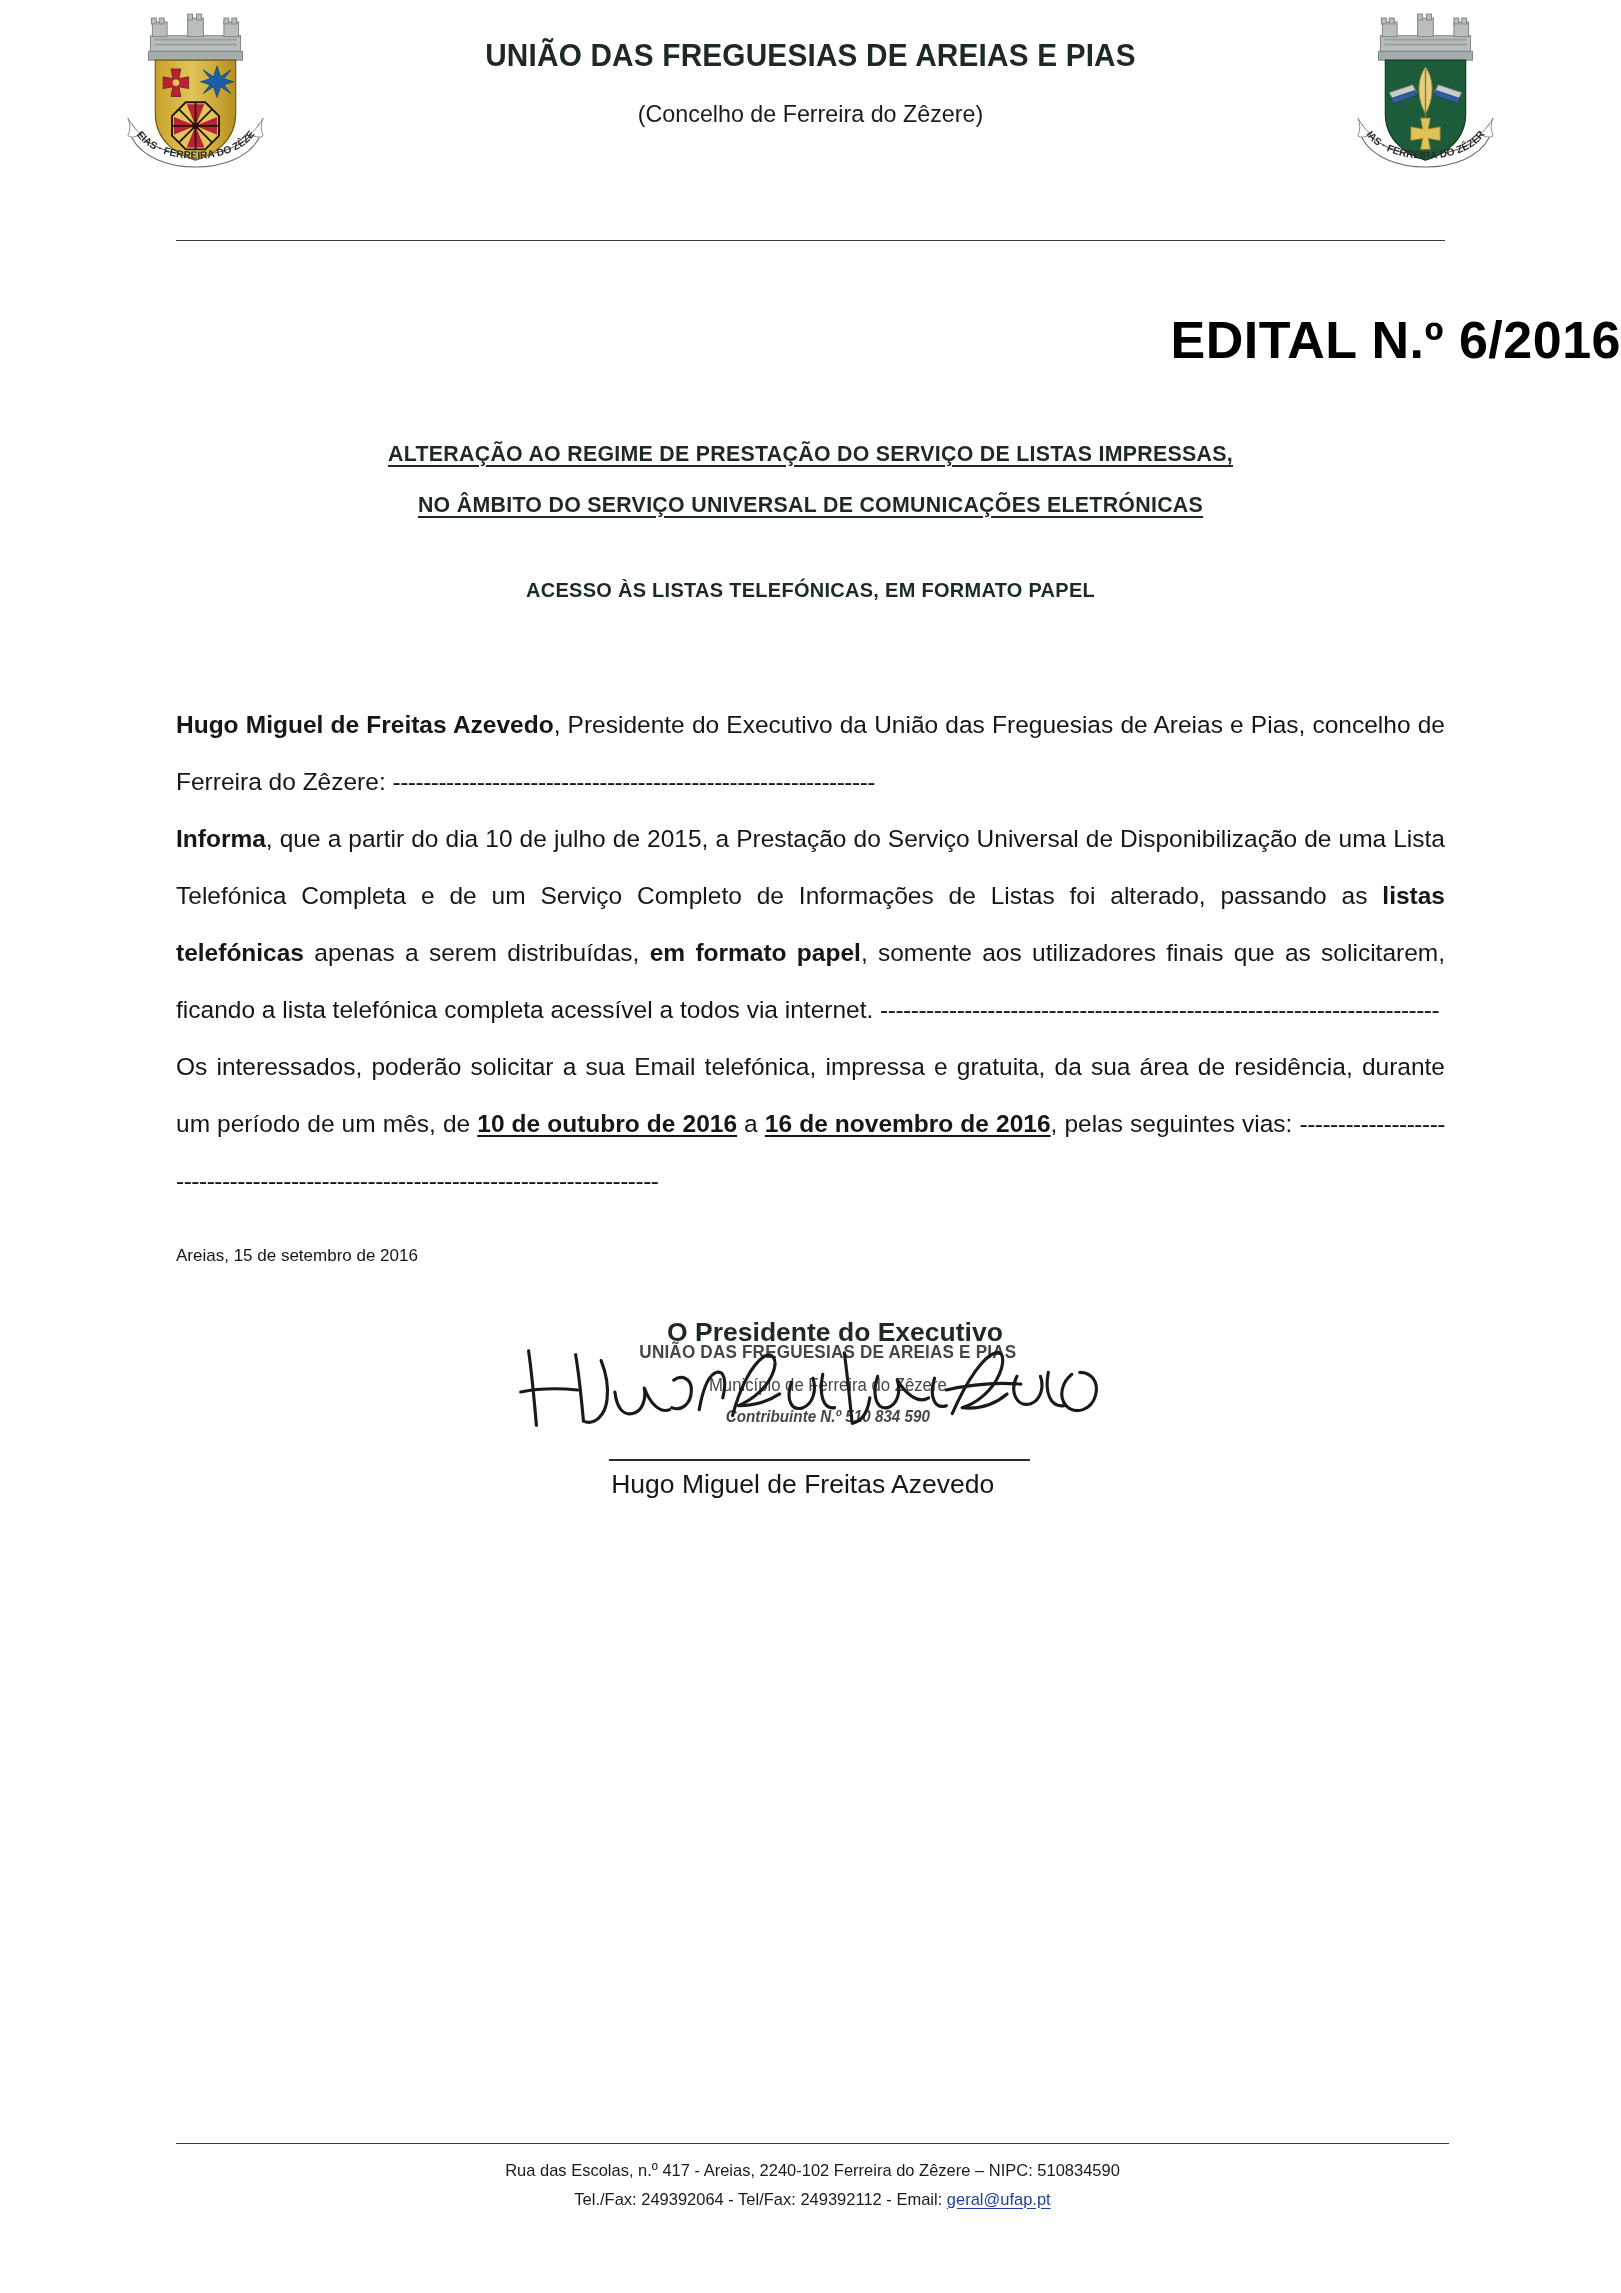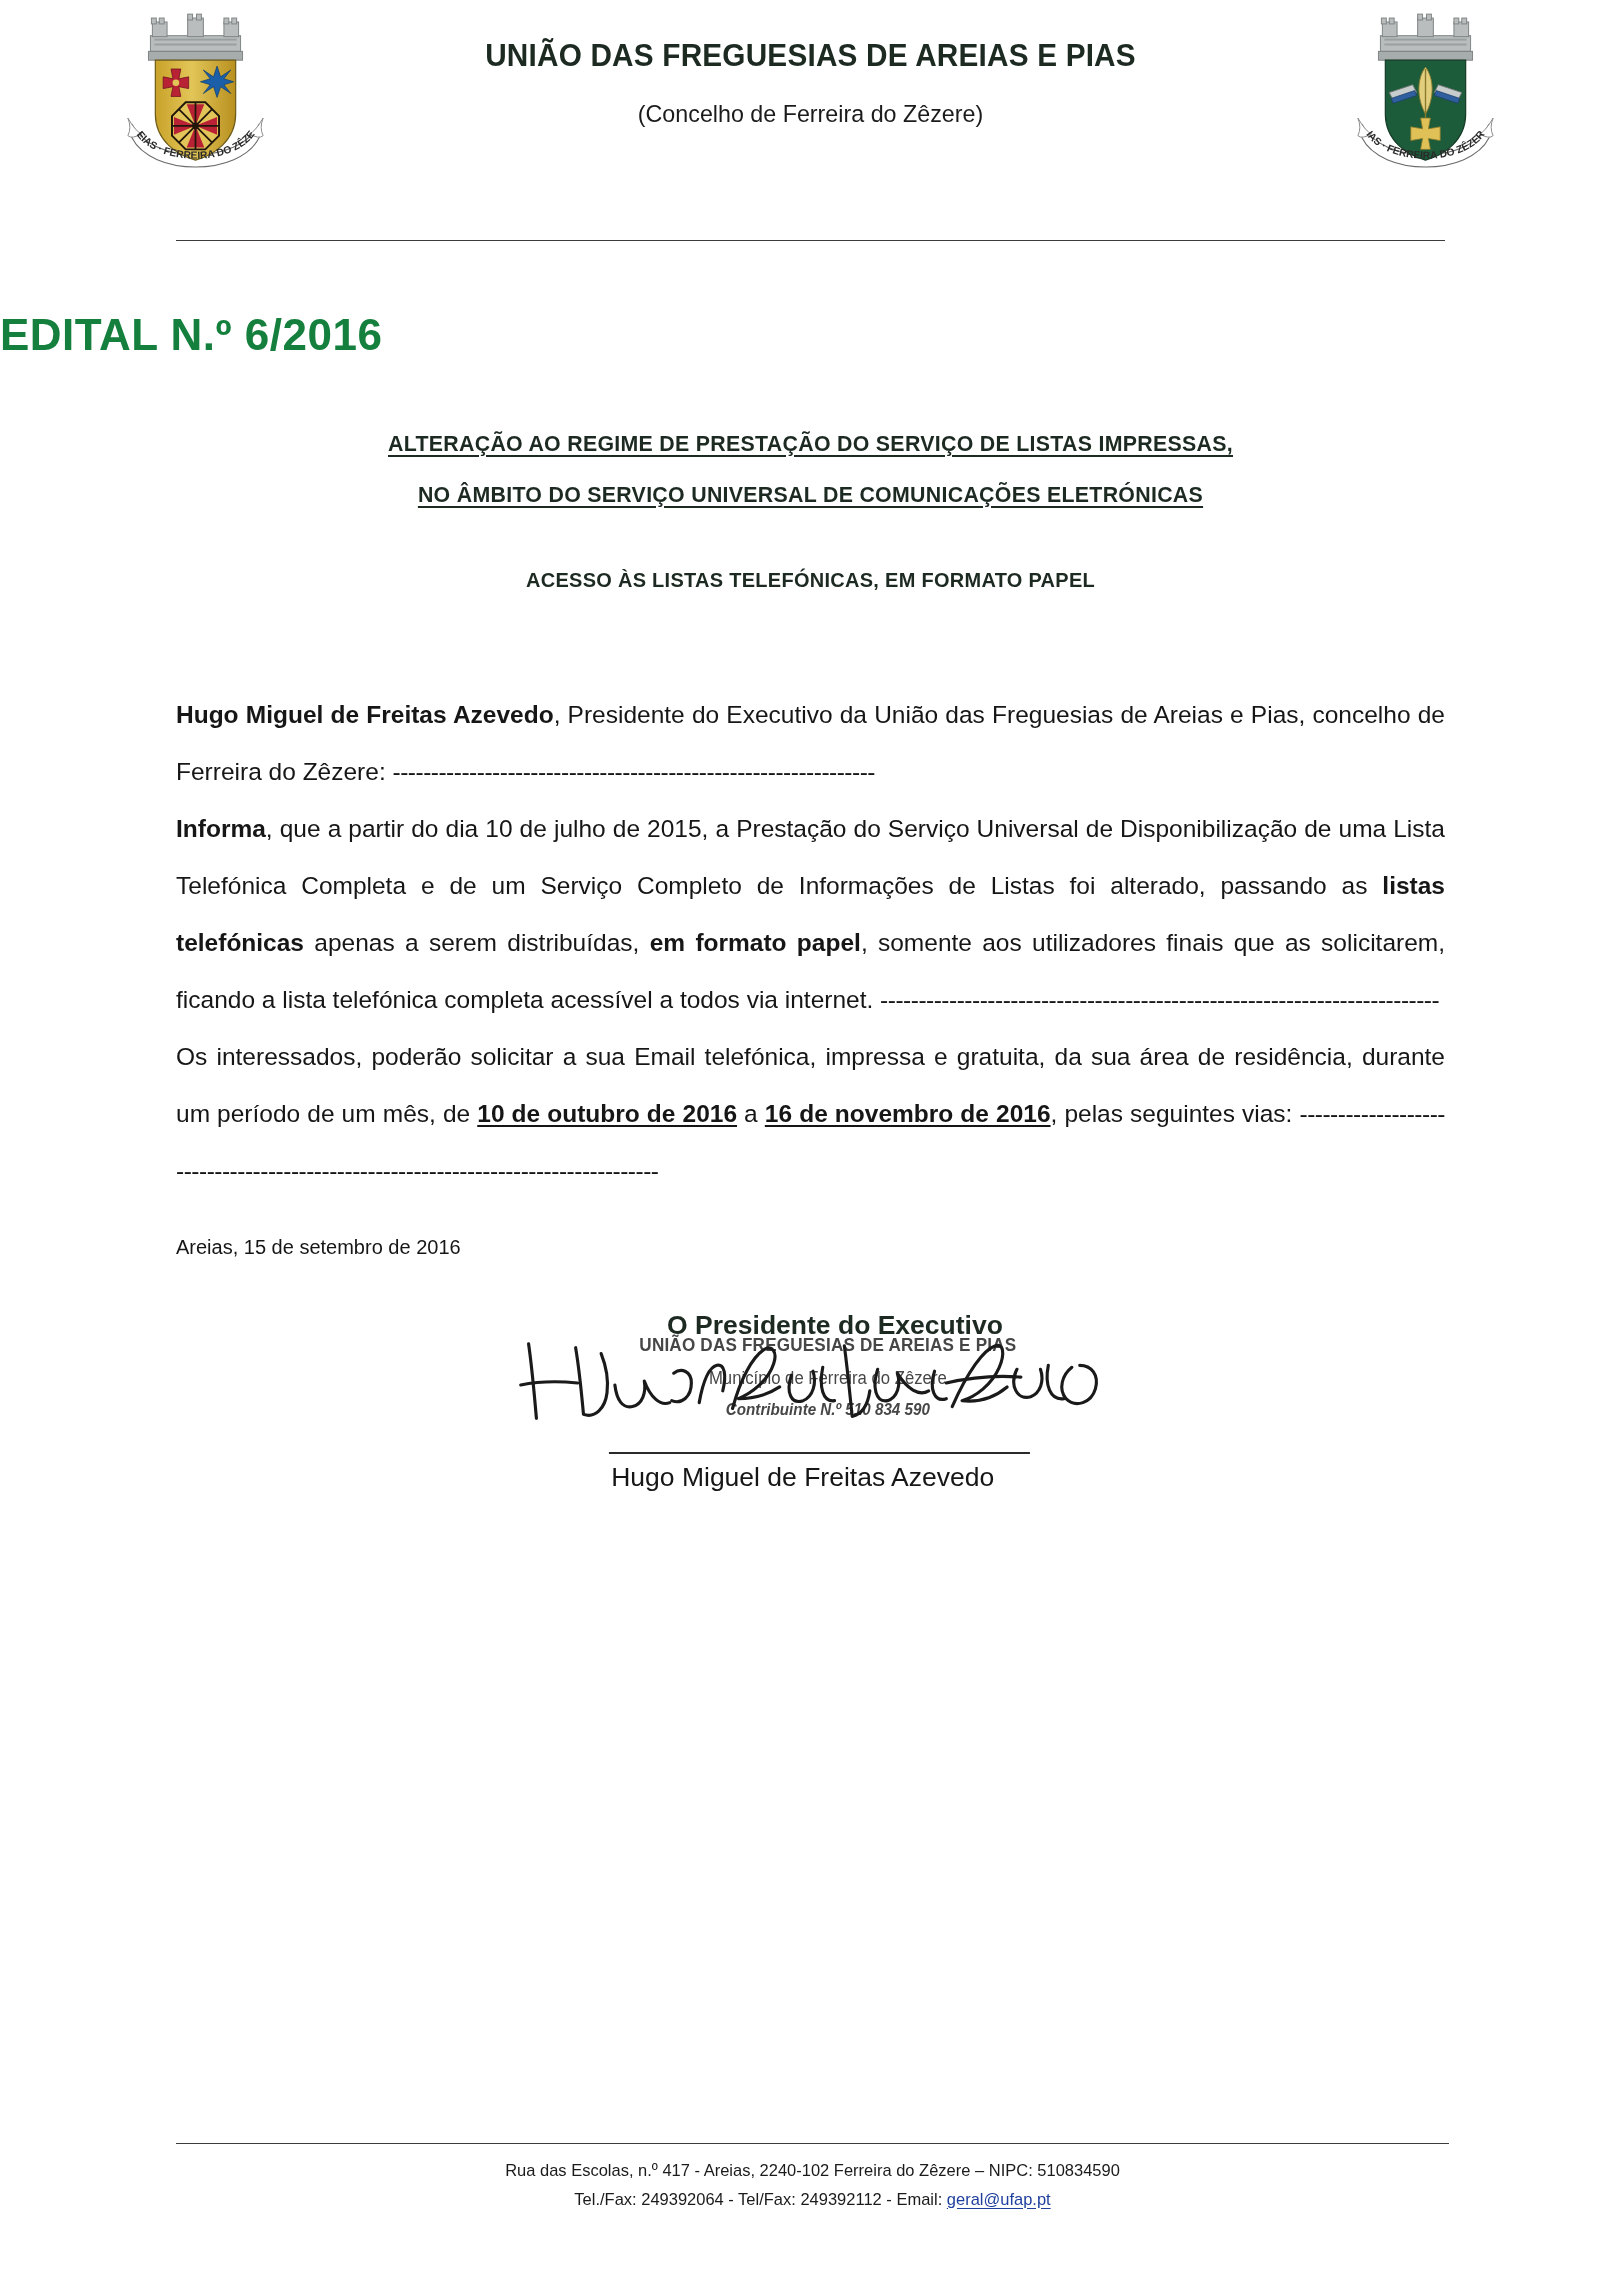--- a/index.html
+++ b/index.html
@@ -61,24 +61,24 @@
     transform: scaleX(.95);
   }
 
   .rule-top {
     margin: 9.8px 176px 0 176px;
     border-top: 1.6px solid #3c3c3c;
   }
 
   
   .doc-title {
-    text-align: left;
-    font-size: 44px;
-    font-weight: bold;
-    color: #15803d;
+    text-align: right;
+    font-size: 52px;
+    font-weight: bold;
+    color: #000000;
     margin-top: 69px;
     letter-spacing: 0.5px;
   }
 
   .headings {
     text-align: center;
     margin-top: 71px;
   }
   .heading-line {
     font-size: 22px;
@@ -132,21 +132,21 @@
     background: #2b2b2b;
   }
   a.link {
     color: #1f3f9c;
     text-decoration: underline;
     text-underline-offset: 2.9px;
   }
 
   .place-date {
     margin: 37px 176px 12px 176px;
-    font-size: 20px;
+    font-size: 17px;
     color: #161616;
   }
 
   
   .sign-block {
     margin-top: 51px;
     position: relative;
     height: 186px;
   }
   .sign-title {

